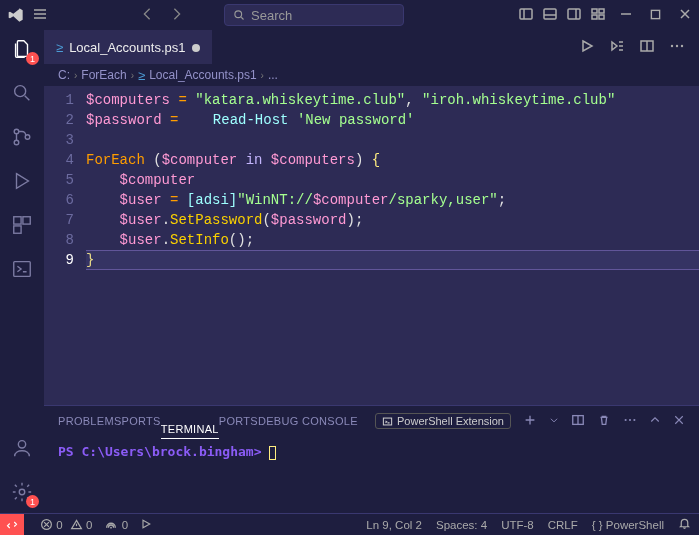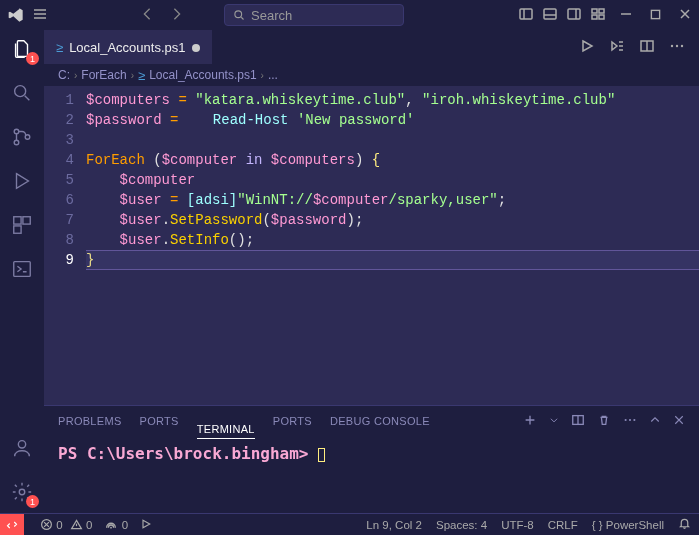--- a/index.html
+++ b/index.html
@@ -164,21 +164,20 @@
       height: 108px;
       border-top: 1px solid #3a3870;
       background: #1e1e3f;
       display: flex;
       flex-direction: column;
     }
     .panel-tabs {
       height: 30px;
       display: flex;
       align-items: center;
-      gap: 18px;
       padding: 0 14px;
       font-size: 11px;
       color: #8a89b8;
     }
     .panel-tabs .ptab { cursor: pointer; letter-spacing: 0.3px; }
     .panel-tabs .ptab.active { color: #fff; border-bottom: 1px solid #fff; padding-bottom: 3px; margin-top: 19px; }
     .panel-tabs .right { margin-left: auto; display: flex; align-items: center; gap: 12px; }
     .panel-tabs .shell {
       border: 1px solid #555;
       padding: 1px 6px;
@@ -186,22 +185,22 @@
       display: flex;
       gap: 4px;
       align-items: center;
       font-size: 11px;
       color: #ccc;
     }
     .terminal-body {
       flex: 1;
       padding: 8px 14px;
       font-family: Consolas, monospace;
-      font-size: 16px;
-      color: #f9a8d4;
+      font-size: 13px;
+      color: #8b5cf6;
     }
     .terminal-body .cursor {
       display: inline-block;
       width: 7px; height: 14px;
       border: 1px solid #ffee80;
       vertical-align: middle;
     }
     
     .status-bar {
       height: 22px;
@@ -416,20 +415,27 @@
     </div>
 
     <div class="panel">
       <div class="panel-tabs">
         <span class="ptab">PROBLEMS</span>
         <span class="ptab">PORTS</span>
         <span class="ptab active">TERMINAL</span>
         <span class="ptab">PORTS</span>
         <span class="ptab">DEBUG CONSOLE</span>
         <div class="right">
+          <span class="shell">
+            <svg width="11" height="11" viewBox="0 0 16 16">
+                <rect x="2" y="3" width="12" height="10"></rect>
+                <path d="M5 7l2 1.5L5 10M8 10h3"></path>
+              </svg>
+            <span>PowerShell Extension</span>
+          </span>
           <span><svg width="14" height="14" viewBox="0 0 16 16">
                 <path d="M8 3v10M3 8h10"></path>
               </svg></span>
           <span><svg width="10" height="10" viewBox="0 0 16 16">
                 <path d="M3 6l5 5 5-5"></path>
               </svg></span>
           <span><svg width="14" height="14" viewBox="0 0 16 16">
                 <rect x="2" y="3" width="12" height="10"></rect>
                 <path d="M8 3v10"></path>
               </svg></span>

